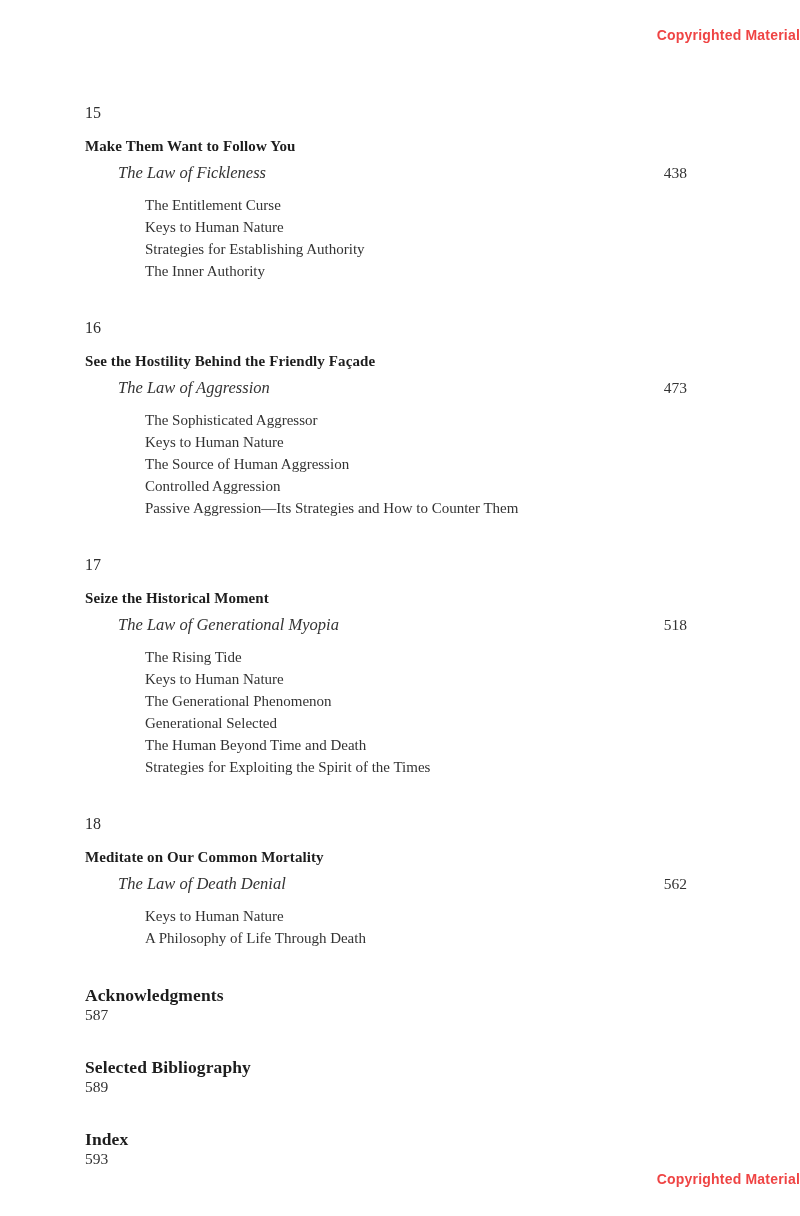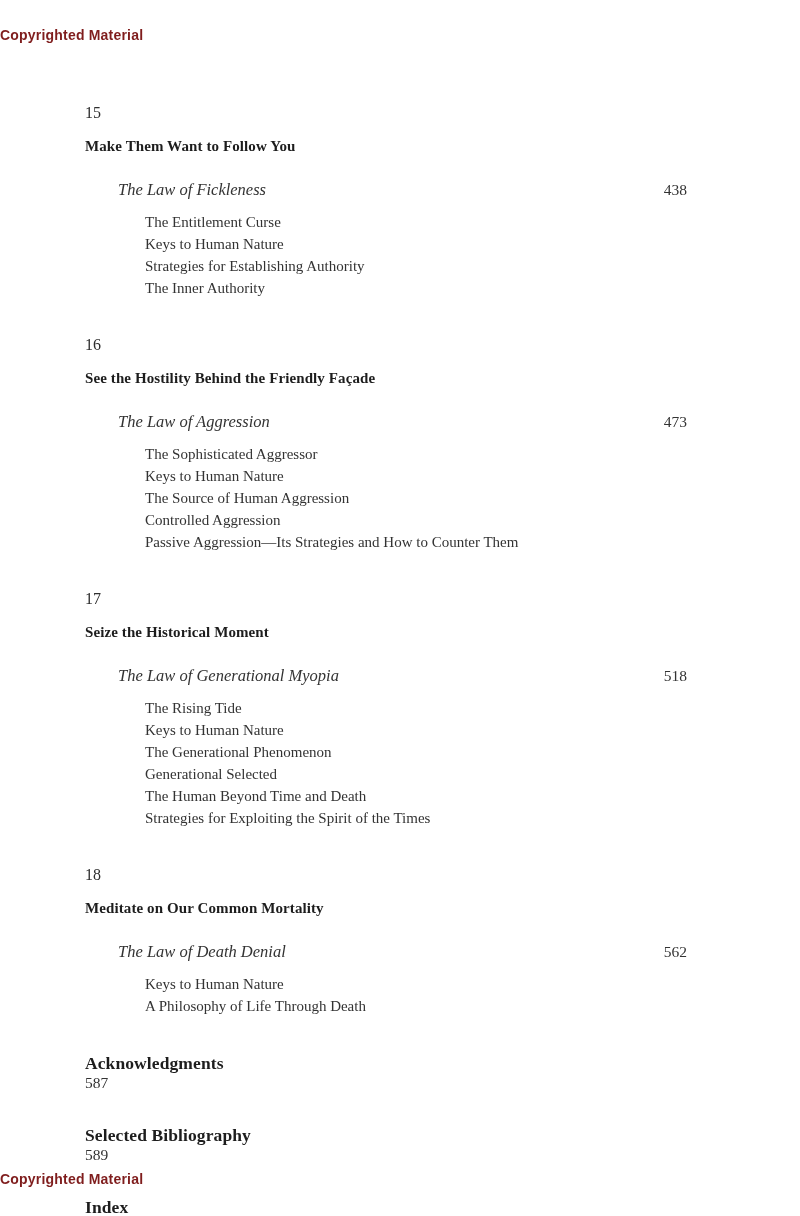--- a/index.html
+++ b/index.html
@@ -4,40 +4,40 @@
 <style>
   * { margin:0; padding:0; box-sizing:border-box; }
   html, body { background:#ffffff; }
   body {
     width:800px; height:1216px; position:relative; overflow:hidden;
     font-family:"Liberation Serif", "DejaVu Serif", serif;
     color:#2f2f2f;
     -webkit-font-smoothing:antialiased;
   }
   .copyright {
-    position:absolute; left:0; width:100%; text-align:left;
+    position:absolute; left:0; width:100%; text-align:right;
     font-family:"Liberation Sans", "DejaVu Sans", sans-serif;
-    font-weight:700; font-size:14px; letter-spacing:0.2px; color:#7f1d1d;
+    font-weight:700; font-size:14px; letter-spacing:0.2px; color:#ef4444;
   }
   #copyright-top { top:27px; }
   #copyright-bottom { top:1171px; }
 
   .toc { position:absolute; left:85px; top:103px; width:602px; }
 
   .chapter { margin-bottom:36px; }
   .ch-row1 { display:flex; align-items:baseline; line-height:20px;flex-direction:column; }
   .ch-num {
     flex:0 0 33px; font-size:16px; color:#2e2e2e;
   }
   .ch-title {
     font-size:15px; font-weight:700; color:#1d1d1d; letter-spacing:0.1px;
   }
   .ch-row2 {
     display:flex; justify-content:space-between; align-items:baseline;
-    margin-top:24px; padding-left:33px; line-height:20px;
+    margin-top:7px; padding-left:33px; line-height:20px;
   }
   .ch-law { font-style:italic; font-size:16.5px; color:#333333; }
   .pagenum { font-size:15.5px; color:#333333; }
   .ch-sections {
     list-style:none; margin-top:11px; padding-left:60px;
   }
   .ch-sections li {
     font-size:15px; line-height:22px; color:#333333;
   }
 

